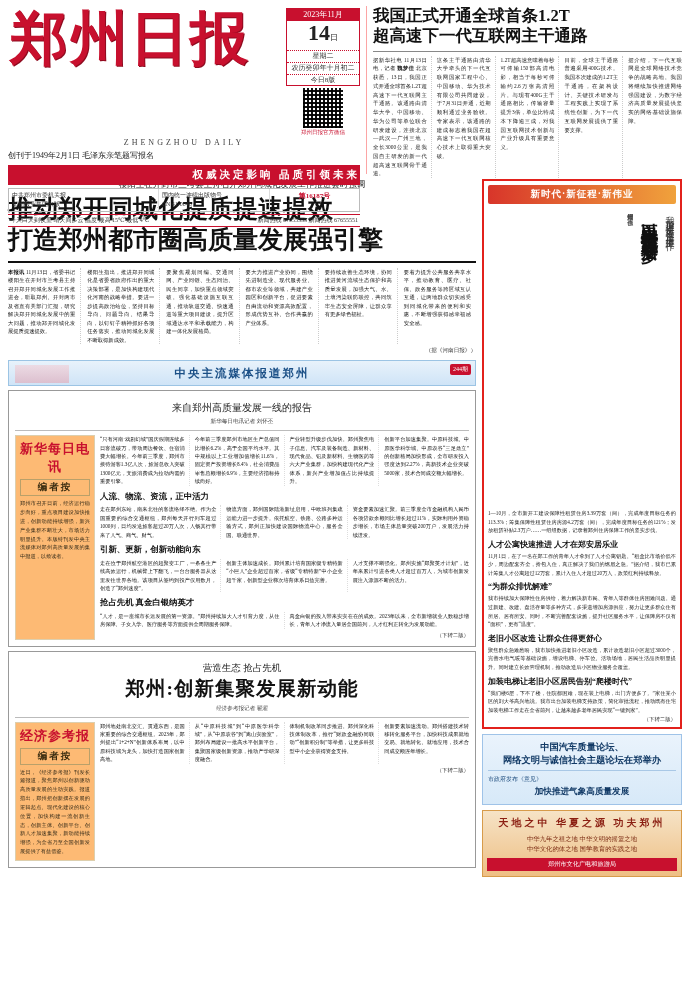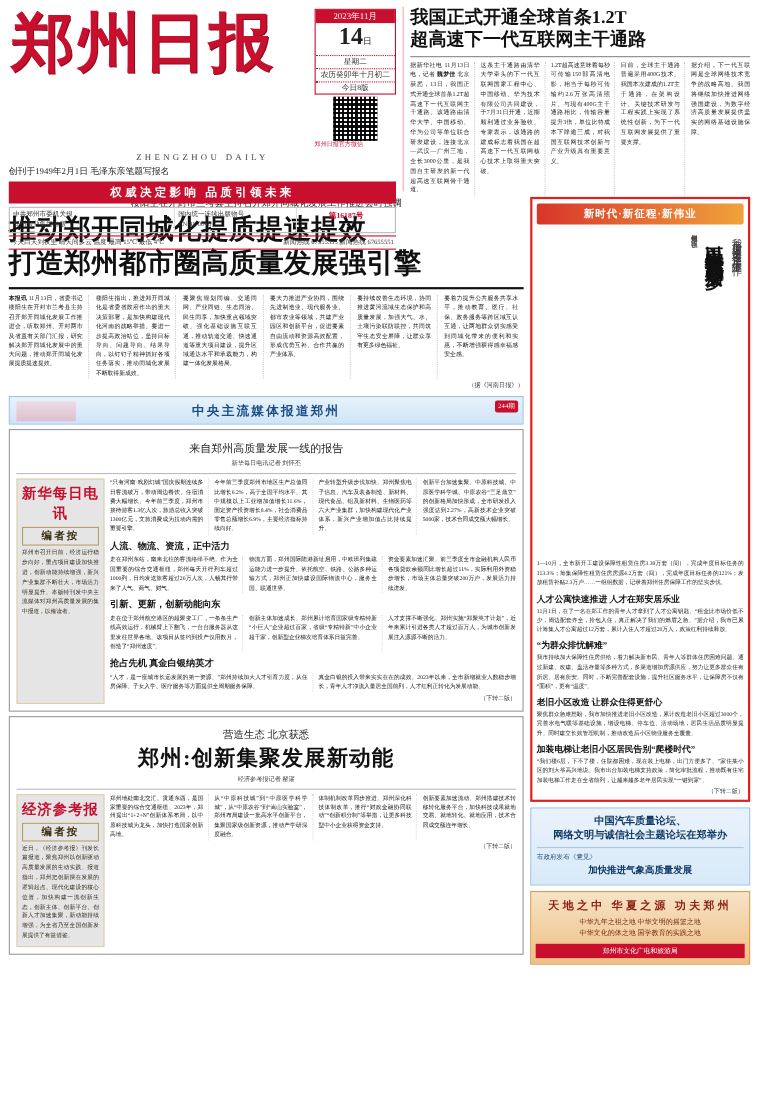--- a/index.html
+++ b/index.html
@@ -39,21 +39,21 @@
   .date-box .dx { border-top: 1px dotted #c8102e; font-size: 7px; color: #333; padding: 1px 0; }
   .qr { width: 40px; height: 40px; background:
       repeating-linear-gradient(90deg,#111 0 2px,#fff 2px 4px),
       repeating-linear-gradient(0deg,#111 0 2px,transparent 2px 4px);
     background-blend-mode: multiply; margin: 2px auto 1px; }
   .qr-cap { font-size: 5.5px; color: #c8102e; line-height: 1.3; }
   .pinyin { font-size: 8px; letter-spacing: 3px; color: #444; text-align: center; margin-top: 2px; }
   .sub1 { font-size: 8px; color: #222; text-align: left; margin-top: 3px; }
   .redbar {
     margin-top: 4px; background: #c8102e; color: #fff; font-size: 10.5px;
-    letter-spacing: 3px; text-align: center; padding: 3px 0; font-weight: bold;
+    letter-spacing: 3px; text-align: right; padding: 3px 0; font-weight: bold;
   }
   .infogrid {
     margin-top: 3px; display: grid; grid-template-columns: 1.35fr 1fr 0.8fr;
     border: 1px solid #bbb; font-size: 6px; color: #333;
   }
   .infogrid div { border-right: 1px solid #ddd; padding: 2px 3px; line-height: 1.45; }
   .infogrid div:last-child { border-right: none; text-align: center; color: #c8102e; font-weight: bold; font-size: 7px; }
   .botline { margin-top: 2px; border-top: 1px solid #c8102e; border-bottom: 1px solid #c8102e;
     display: flex; justify-content: space-between; font-size: 6px; padding: 1px 2px; color: #333; }
 
@@ -95,21 +95,21 @@
 
   
   .art-box { border: 1px solid #999; margin-top: 4px; padding: 6px; }
   .art-brand { font-size: 13px; font-weight: bold; color: #c8102e; letter-spacing: 1px; }
   .art-h1 { font-size: 19.5px; font-weight: bold; text-align: center; letter-spacing: 1px; }
   .art-h2 { font-size: 10px; text-align: center; margin-top: 4px; color: #222; }
   .art-by { font-size: 5.6px; text-align: center; color: #444; margin-top: 3px; }
   .art-rule { border-bottom: 1px solid #bbb; margin: 4px 0; }
 
   .art-cols { display: flex; gap: 5px; }
-  .note-col { width: 80px; background: #e5e5e5; border: 1px solid #ddcfae; padding: 4px; }
+  .note-col { width: 80px; background: #fdba74; border: 1px solid #ddcfae; padding: 4px; }
   .note-title { text-align: center; font-size: 9.5px; font-weight: bold; letter-spacing: 2px;
     border: 1px solid #b9a madeup; border: 1px solid #b9a06a; padding: 1px 0; margin-bottom: 3px; color: #3a2c10; }
   .note-body { font-size: 5.2px; line-height: 1.7; text-align: justify; color: #332a18; }
   .txt-col { flex: 1; font-size: 5.2px; line-height: 1.62; text-align: justify; column-gap: 5px; }
   .sub-h { font-size: 8.4px; font-weight: bold; margin: 4px 0 2px; }
   .threecol { display: flex; gap: 5px; }
   .threecol > div { flex: 1; border-right: 1px dotted #ddd; padding-right: 4px; }
   .threecol > div:last-child { border-right: none; padding-right: 0; }
   .cont { text-align: right; font-size: 5.4px; color: #333; margin-top: 2px; }
 
@@ -154,21 +154,21 @@
 <body>
 
 <div class="page">
 
   <div class="masthead">
     <div class="mh-left">
       <div class="logo-wrap">
         <div class="logo-block">
           <div class="logo">郑州日报</div>
         </div>
-        <div style="display:flex; flex-direction:column; ">
+        <div style="display:flex; flex-direction:column; align-items:center;">
           <div class="date-box">
             <div class="dm">2023年11月</div>
             <div class="dd">
               <span>14</span><small>日</small>
             </div>
             <div class="dx">星期二</div>
             <div class="dx">农历癸卯年十月初二</div>
             <div class="dx">今日8版</div>
           </div>
           <div class="qr"></div>
@@ -261,21 +261,21 @@
             <div class="threecol">
               <div id="a1u0">“人才，是一座城市长远发展的第一资源。”郑州持续加大人才引育力度，从住房保障、子女入学、医疗服务等方面提供全周期服务保障。</div>
               <div id="a1u1">真金白银的投入带来实实在在的成效。2023年以来，全市新增就业人数稳步增长，青年人才净流入量居全国前列，人才红利正转化为发展动能。</div>
             </div>
             <div class="cont">（下转二版）</div>
           </div>
         </div>
       </div>
 
       <div class="art-box">
-        <div class="art-h2" style="font-size:9.5px">营造生态  北京获悉</div>
+        <div class="art-h2" style="font-size:9.5px">营造生态  抢占先机</div>
         <div class="art-h1">郑州:创新集聚发展新动能</div>
         <div class="art-by">经济参考报记者 翟濯</div>
         <div class="art-rule"></div>
         <div class="art-cols">
           <div class="note-col">
             <div class="art-brand" style="text-align:center;margin-bottom:3px;">经济参考报</div>
             <div class="note-title">编者按</div>
             <div class="note-body">近日，《经济参考报》刊发长篇报道，聚焦郑州以创新驱动高质量发展的生动实践。报道指出，郑州把创新摆在发展的逻辑起点、现代化建设的核心位置，加快构建一流创新生态，创新主体、创新平台、创新人才加速集聚，新动能持续增强，为全省乃至全国创新发展提供了有益借鉴。</div>
           </div>
           <div class="txt-col">

